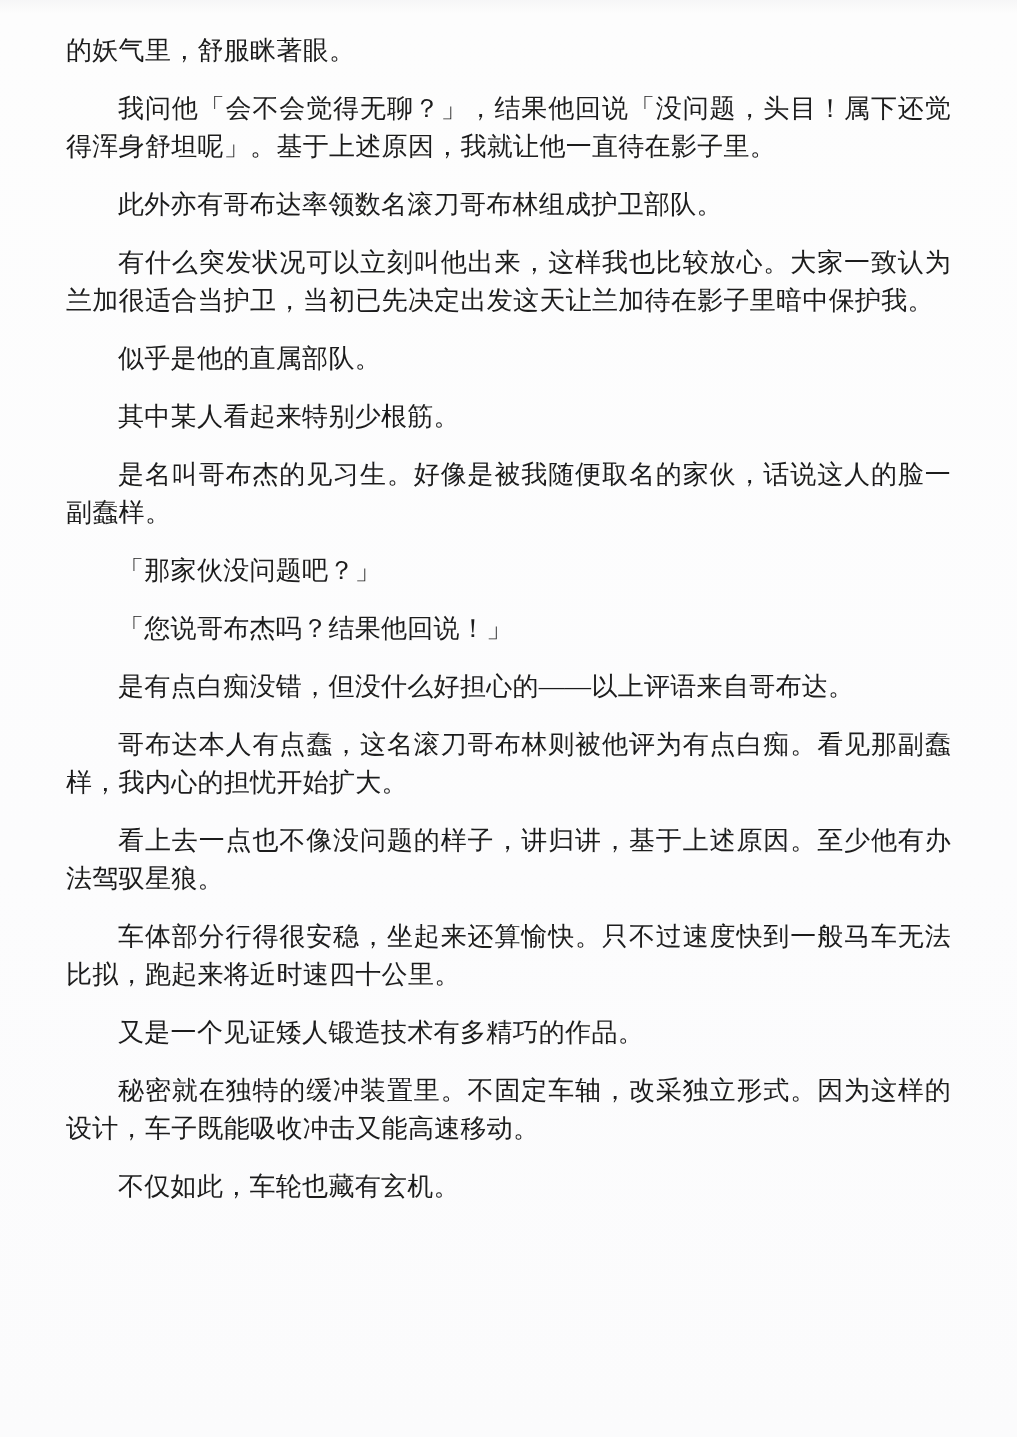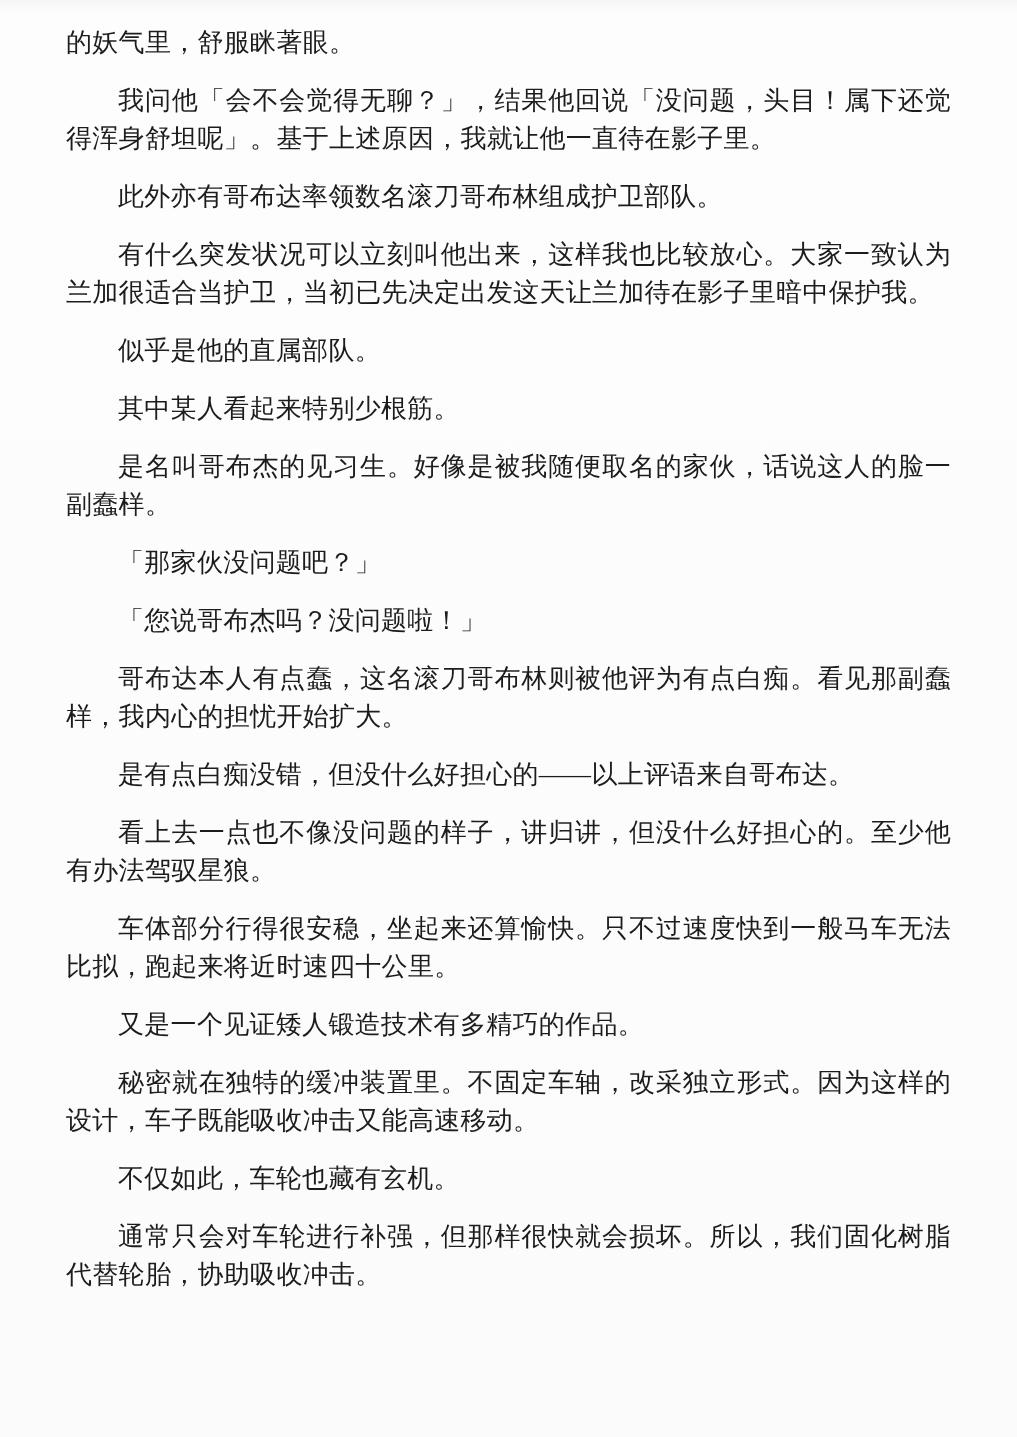--- a/index.html
+++ b/index.html
@@ -10,21 +10,21 @@
     width: 1017px;
     height: 1437px;
     overflow: hidden;
     background: linear-gradient(180deg, #f6f6f7 0px, #fdfdfd 14px, #fcfcfd 60%, #fbfbfc 100%);
     font-family: "Liberation Serif", "DejaVu Serif", serif;
   }
   .page {
     box-sizing: border-box;
     width: 1017px;
     height: 1385px;
-    padding: 24px 66px 0 66px;
+    padding: 32px 66px 0 66px;
   }
   .para {
     margin: 0 0 20px 0;
     font-size: 26px;
     line-height: 38px;
     letter-spacing: 0.3px;
     color: #1c1c1c;
     text-align: justify;
     text-justify: inter-ideograph;
     word-break: break-all;
@@ -38,22 +38,21 @@
 
 <div class="page" id="paragraph-container">
     <p class="para">的妖气里，舒服眯著眼。</p>
     <p class="para indent">我问他「会不会觉得无聊？」，结果他回说「没问题，头目！属下还觉得浑身舒坦呢」。基于上述原因，我就让他一直待在影子里。</p>
     <p class="para indent">此外亦有哥布达率领数名滚刀哥布林组成护卫部队。</p>
     <p class="para indent">有什么突发状况可以立刻叫他出来，这样我也比较放心。大家一致认为兰加很适合当护卫，当初已先决定出发这天让兰加待在影子里暗中保护我。</p>
     <p class="para indent">似乎是他的直属部队。</p>
     <p class="para indent">其中某人看起来特别少根筋。</p>
     <p class="para indent">是名叫哥布杰的见习生。好像是被我随便取名的家伙，话说这人的脸一副蠢样。</p>
     <p class="para indent">「那家伙没问题吧？」</p>
-    <p class="para indent">「您说哥布杰吗？没问题啦！」</p>
+    <p class="para indent">「您说哥布杰吗？结果他回说！」</p>
+    <p class="para indent">是有点白痴没错，但没什么好担心的——以上评语来自哥布达。</p>
     <p class="para indent">哥布达本人有点蠢，这名滚刀哥布林则被他评为有点白痴。看见那副蠢样，我内心的担忧开始扩大。</p>
-    <p class="para indent">是有点白痴没错，但没什么好担心的——以上评语来自哥布达。</p>
-    <p class="para indent">看上去一点也不像没问题的样子，讲归讲，但没什么好担心的。至少他有办法驾驭星狼。</p>
+    <p class="para indent">看上去一点也不像没问题的样子，讲归讲，基于上述原因。至少他有办法驾驭星狼。</p>
     <p class="para indent">车体部分行得很安稳，坐起来还算愉快。只不过速度快到一般马车无法比拟，跑起来将近时速四十公里。</p>
     <p class="para indent">又是一个见证矮人锻造技术有多精巧的作品。</p>
     <p class="para indent">秘密就在独特的缓冲装置里。不固定车轴，改采独立形式。因为这样的设计，车子既能吸收冲击又能高速移动。</p>
     <p class="para indent">不仅如此，车轮也藏有玄机。</p>
-    <p class="para indent">通常只会对车轮进行补强，但那样很快就会损坏。所以，我们固化树脂代替轮胎，协助吸收冲击。</p>
   </div>
 
 </body></html>

